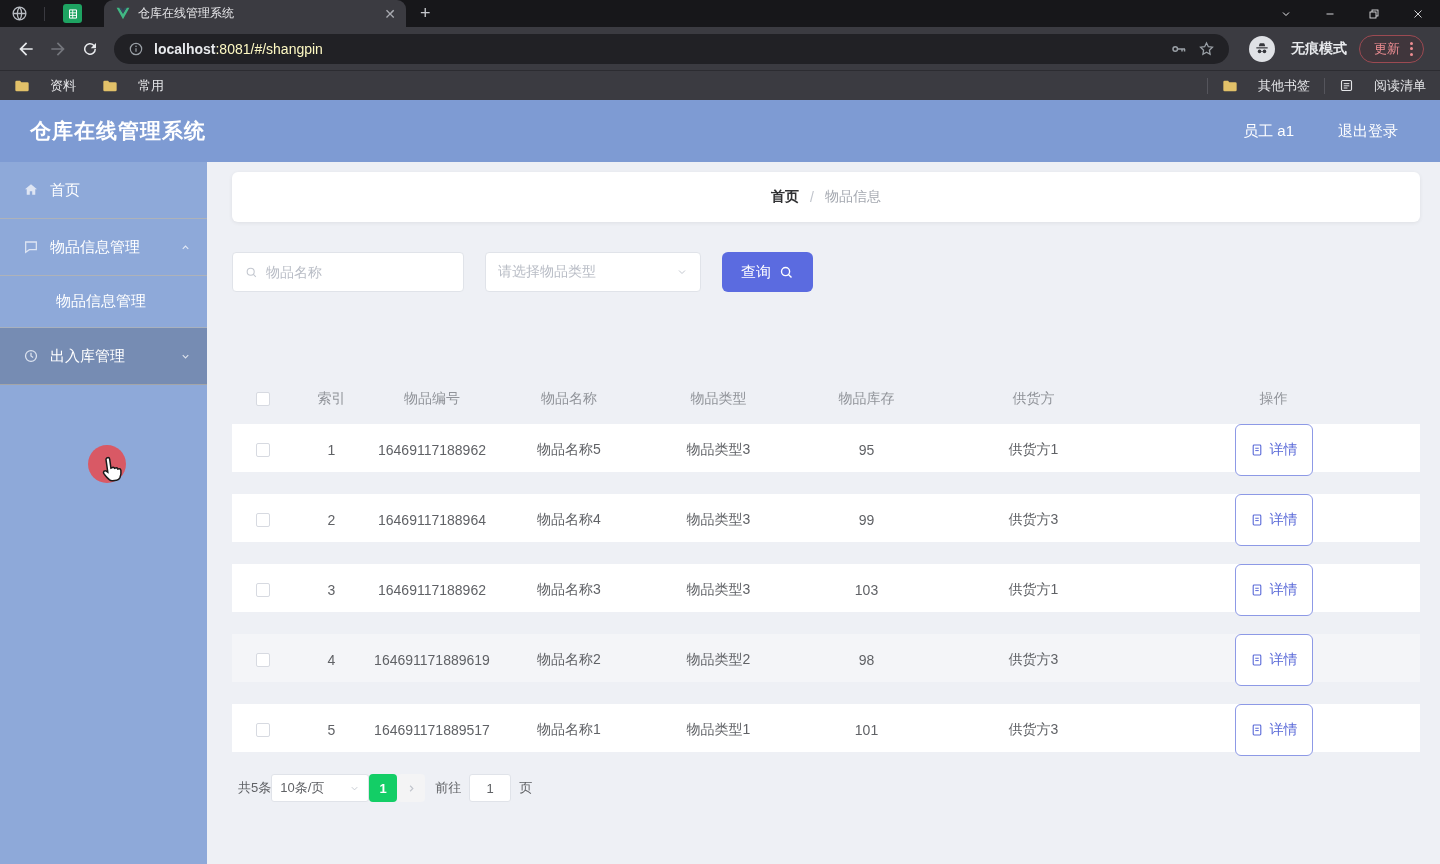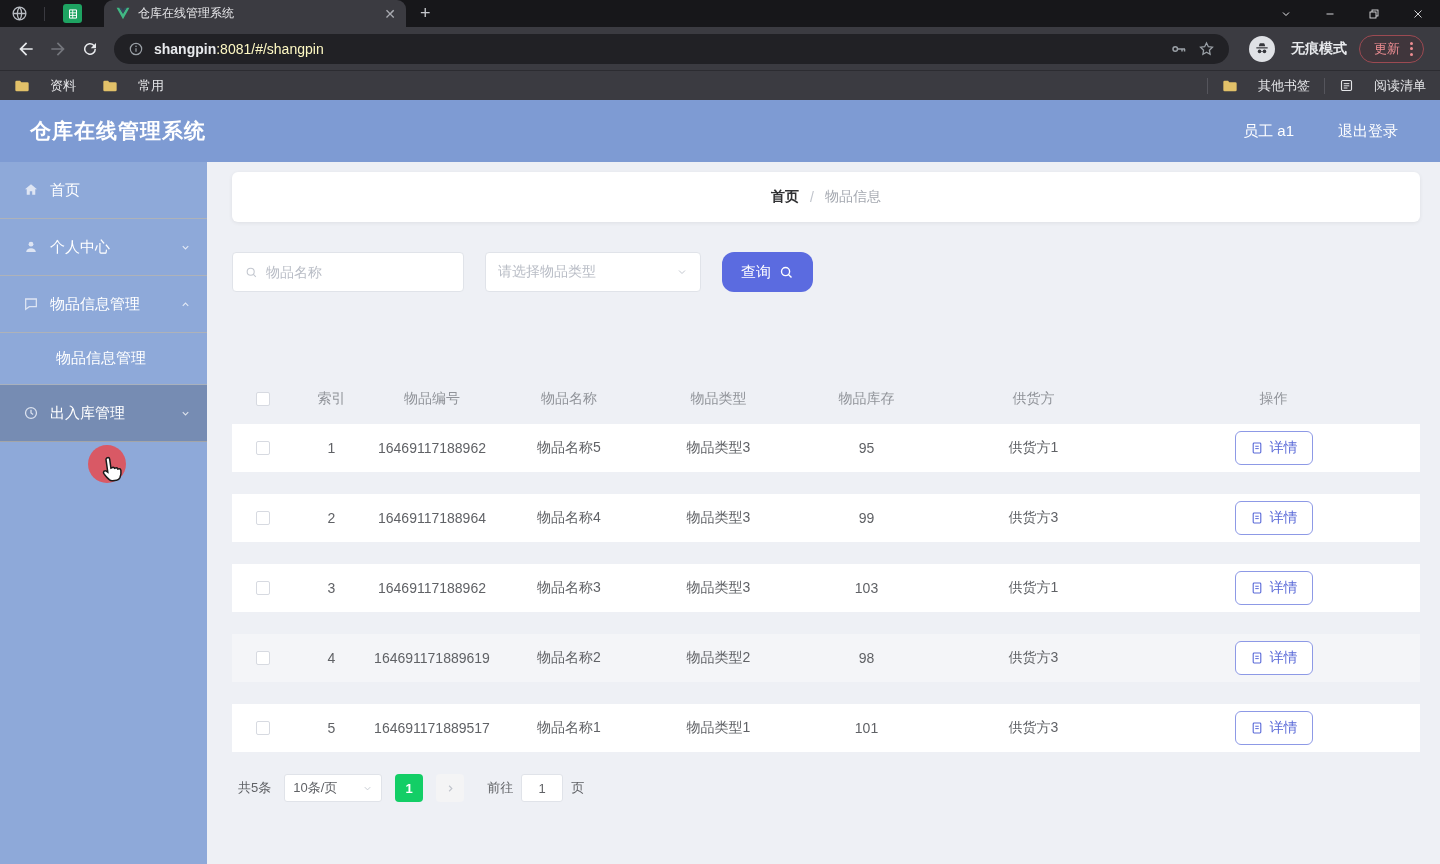--- a/index.html
+++ b/index.html
@@ -65,34 +65,34 @@
   .crumb-sep { color:#c0c4cc; }
   .crumb-cur { color:#a4a8b0; }
 
   .search-row { margin-top:30px; display:flex; align-items:center; gap:21px; }
   .f-input { width:232px; height:40px; background:#fff; border:1px solid #e0e3e9; border-radius:4px; display:flex; align-items:center; gap:8px; padding:0 12px; }
   .f-input input { border:none; outline:none; flex:1; font-size:14px; color:#606266; font-family:inherit; background:transparent; }
   .f-input input::placeholder { color:#b9bdc6; }
   .pfx-ic { color:#c3c7cf; }
   .f-select { width:216px; height:40px; background:#fff; border:1px solid #e0e3e9; border-radius:4px; display:flex; align-items:center; justify-content:space-between; padding:0 12px; font-size:14px; color:#b9bdc6; }
   .sel-arrow { color:#c3c7cf; }
-  .btn-query { height:40px; padding:0 19px; background:#5b6be0; border:none; border-radius:12px; color:#fff; font-size:15px; display:flex; align-items:center; gap:8px; font-family:inherit; }
+  .btn-query { height:40px; padding:0 19px; background:#5b6be0; border:none; border-radius:6px; color:#fff; font-size:15px; display:flex; align-items:center; gap:8px; font-family:inherit; }
 
   
   .table { margin-top:82px; }
   .trow { display:grid; grid-template-columns:61px 77px 124px 150px 149px 147px 187px 1fr; align-items:center; }
   .cell { display:flex; justify-content:center; align-items:center; white-space:nowrap; }
   .thead { height:50px; color:#909399; font-size:14px; }
   .trow-body { height:48px; background:#fff; margin-bottom:22px; color:#606266; font-size:14px; }
   .trow-body:nth-child(4) { background:#f4f5f8; }
   .cb { width:14px; height:14px; border:1px solid #d7dae1; border-radius:2px; background:#fff; display:inline-block; }
-  .btn-detail { height:34px; padding:0 14px; background:#fff; border:1px solid #8d99e6; border-radius:6px; color:#5a6ad8; font-size:14px; display:flex; align-items:center; gap:6px; font-family:inherit; }
+  .btn-detail { height:52px; padding:0 14px; background:#fff; border:1px solid #8d99e6; border-radius:6px; color:#5a6ad8; font-size:14px; display:flex; align-items:center; gap:6px; font-family:inherit; }
 
   
-  .pagination { margin-top:9px; display:flex; align-items:center; gap:13px; font-size:13px; color:#606266; padding-left:6px; }
+  .pagination { margin-top:9px; display:flex; align-items:center; font-size:13px; color:#606266; padding-left:6px; }
   .pp-select { width:98px; height:28px; background:#fff; border:1px solid #e0e3e9; border-radius:3px; display:flex; align-items:center; justify-content:space-between; padding:0 8px; color:#606266; }
   .page-btn { width:28px; height:28px; border-radius:4px; display:flex; align-items:center; justify-content:center; }
   .page-active { background:#13ce66; color:#fff; font-weight:bold; }
   .page-next { background:#f4f4f5; color:#c0c4cc; }
   .goto-box { display:flex; align-items:center; gap:8px; margin-left:10px; }
   .goto-input { width:42px; height:28px; border:1px solid #e0e3e9; border-radius:3px; text-align:center; font-size:13px; color:#606266; font-family:inherit; outline:none; background:#fff; }
 
   
   .watermark { position:absolute; left:153px; top:773px; z-index:50; font-size:49px; font-weight:900; letter-spacing:3px; color:#4c4c4f;
     text-shadow:-3px -3px 0 #fff, 3px -3px 0 #fff, -3px 3px 0 #fff, 3px 3px 0 #fff, 0 -3px 0 #fff, 0 3px 0 #fff, -3px 0 0 #fff, 3px 0 0 #fff; }
@@ -174,21 +174,21 @@
         </svg>
       </span>
     <div class="omnibox">
       <span class="icon omni-ic">
         <svg width="16" height="16" viewBox="0 0 24 24">
             <circle cx="12" cy="12" r="8.5" fill="none" stroke="currentColor" stroke-width="1.8"></circle>
             <path d="M12 11v5" stroke="currentColor" stroke-width="1.8"></path>
             <circle cx="12" cy="7.8" r="1.2" fill="currentColor"></circle>
           </svg>
       </span>
-      <span class="omni-url"><span class="omni-host">shangpin</span><span class="omni-rest">:8081/#/shangpin</span></span>
+      <span class="omni-url"><span class="omni-host">localhost</span><span class="omni-rest">:8081/#/shangpin</span></span>
       <span class="icon omni-ic">
         <svg width="18" height="18" viewBox="0 0 24 24">
             <circle cx="7" cy="12" r="3" fill="none" stroke="currentColor" stroke-width="2"></circle>
             <path d="M10 12h10M16 12v3.2M19.4 12v3.2" stroke="currentColor" stroke-width="2"></path>
           </svg>
       </span>
       <span class="icon omni-ic">
         <svg width="17" height="17" viewBox="0 0 24 24">
             <path d="M12 17.3 6.9 20.2l1-5.8L3.6 10.2l5.8-.8L12 4.1l2.6 5.3 5.8.8-4.3 4.2 1 5.8z" fill="none" stroke="currentColor" stroke-width="1.8"></path>
           </svg>
@@ -267,34 +267,20 @@
   <div class="app-body">
 
     <div class="sidebar" id="sidebar">
         <div class="side-item">
           <span class="icon s-ic">
             <svg width="16" height="16" viewBox="0 0 24 24">
               <path d="M12 3.5 21 11h-2.6v8h-4.6v-5h-3.6v5H5.6v-8H3z" fill="currentColor"></path>
             </svg>
           </span>
           <span>首页</span>
-        </div>
-        <div class="side-item">
-          <span class="icon s-ic">
-            <svg width="16" height="16" viewBox="0 0 24 24">
-              <circle cx="12" cy="7.8" r="3.6" fill="currentColor"></circle>
-              <path d="M4.8 19.5c0-3.6 3.2-5.7 7.2-5.7s7.2 2.1 7.2 5.7z" fill="currentColor"></path>
-            </svg>
-          </span>
-          <span>个人中心</span>
-          <span class="icon side-arrow">
-            <svg width="11" height="11" viewBox="0 0 24 24">
-              <path d="M6 9l6 6 6-6" fill="none" stroke="currentColor" stroke-width="2.4"></path>
-            </svg>
-          </span>
         </div>
         <div class="side-item">
           <span class="icon s-ic">
             <svg width="16" height="16" viewBox="0 0 24 24">
               <path d="M4 4.5h16v11.5H9.5L4 20z" fill="none" stroke="currentColor" stroke-width="1.9"></path>
             </svg>
           </span>
           <span>物品信息管理</span>
           <span class="icon side-arrow up">
             <svg width="11" height="11" viewBox="0 0 24 24">

